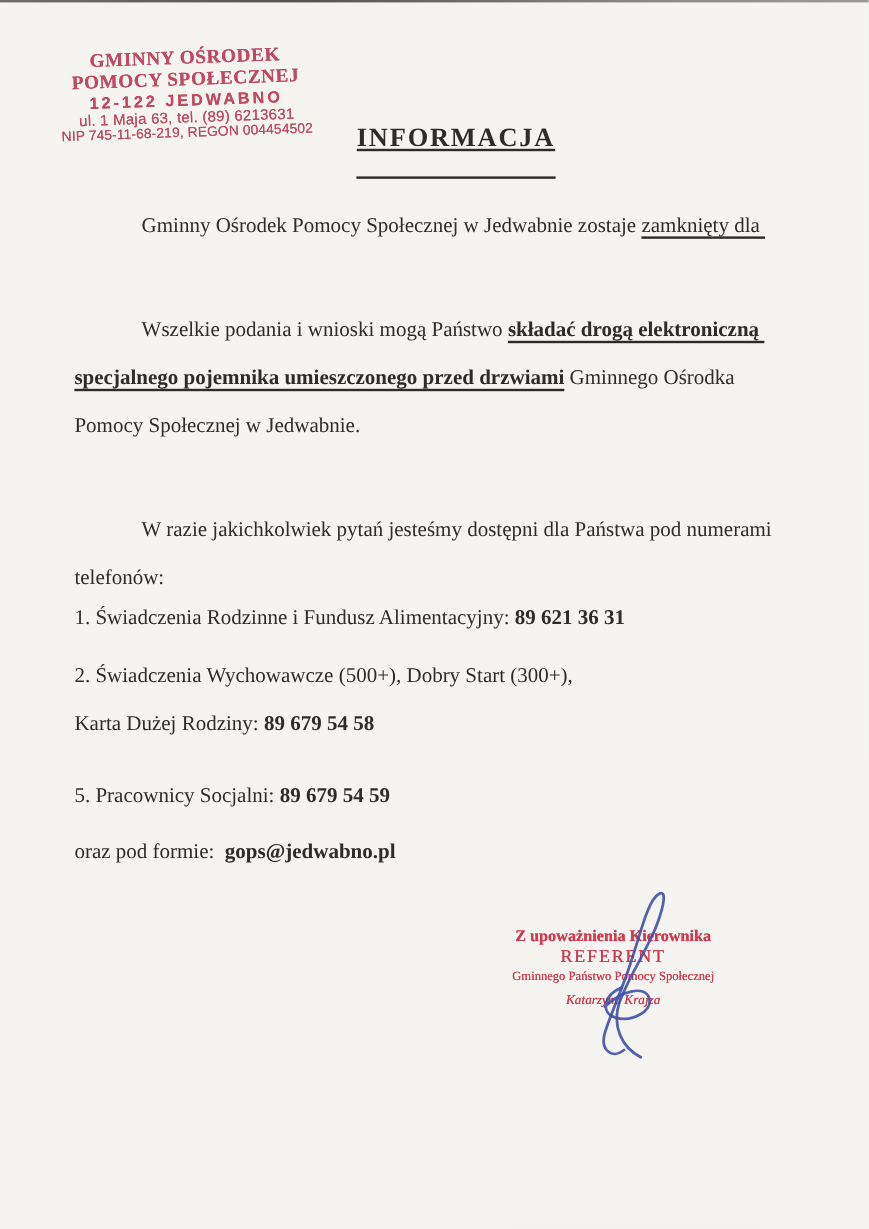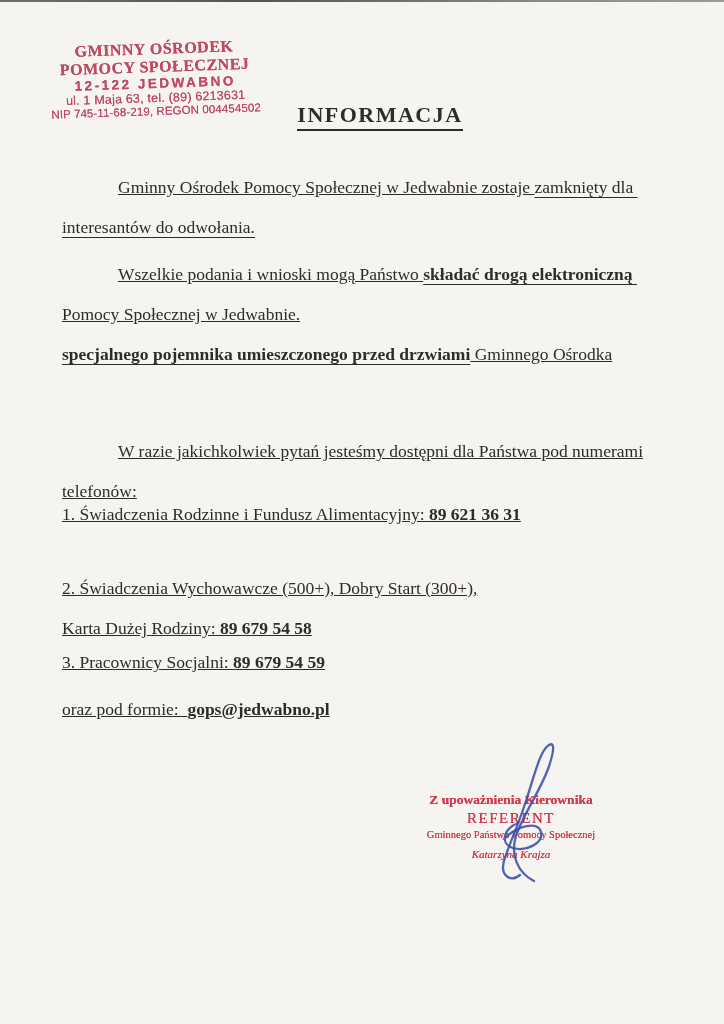--- a/index.html
+++ b/index.html
@@ -9,33 +9,33 @@
 
   
   .stamp{position:absolute;left:48px;top:40px;width:214px;text-align:center;color:var(--stamp-red,#bf4a61);transform:rotate(-2deg);line-height:1.12;text-shadow:0 0 .5px var(--stamp-red,#bf4a61);}
   .stamp .l1,.stamp .l2{font-weight:bold;font-size:16px;letter-spacing:.5px;}
   .stamp .l3{font-family:"Liberation Sans",sans-serif;font-weight:600;font-size:13.5px;letter-spacing:2.5px;}
   .stamp .l4{font-family:"Liberation Sans",sans-serif;font-size:12.5px;letter-spacing:.2px;}
   .stamp .l5{font-family:"Liberation Sans",sans-serif;font-size:11.5px;letter-spacing:.1px;}
 
   
   .title{position:absolute;top:96px;left:0;width:724px;text-align:center;transform:translateX(18px);line-height:38px;}
-  .title span{font-size:22px;font-weight:bold;letter-spacing:1.5px;border-bottom:2.5px solid var(--ink,#2e2c2a);padding-bottom:2px;}
+  .title span{font-size:22px;font-weight:bold;letter-spacing:1.5px;border-bottom:2.5px solid var(--ink,#2e2c2a);padding-bottom:20px;text-decoration:underline;}
 
   
   .para{position:absolute;left:62px;width:610px;font-size:17.5px;}
   .line{line-height:40px;white-space:pre;}
-  .para span{white-space:pre;text-decoration:underline;}
+  .para span{white-space:pre;}
   .b{font-weight:bold;}
   .u{text-decoration:underline;text-decoration-thickness:1.5px;text-underline-offset:4px;}
   .indent .line:first-child{text-indent:56px;}
-  .p1{top:167px}.p2{top:254px}.p3{top:431px}.p4{top:494px}.p5{top:568px}.p6{top:642px}.p7{top:689px}
+  .p1{top:167px}.p2{top:254px}.p3{top:421px}.p4{top:494px}.p5{top:542px}.p6{top:642px}.p7{top:689px}
 
   
-  .sig{position:absolute;left:416px;top:772px;width:190px;text-align:center;color:var(--sig-red,#d2394d);line-height:1.25;text-shadow:0 0 .5px var(--sig-red,#d2394d);margin-top:20px;}
+  .sig{position:absolute;left:416px;top:772px;width:190px;text-align:center;color:var(--sig-red,#d2394d);line-height:1.25;text-shadow:0 0 .5px var(--sig-red,#d2394d);}
   .sig .s1{font-weight:bold;font-size:13.5px;}
   .sig .s2{font-size:15px;letter-spacing:1.5px;}
   .sig .s3{font-size:10.5px;}
   .sig .s4{font-size:11px;font-style:italic;margin-top:7px;}
 
   
   .ink{position:absolute;left:468px;top:733px;width:115px;height:155px;pointer-events:none;}
   .ink path{fill:none;stroke:var(--ink-blue,#3b4da6);stroke-width:2.3;stroke-linecap:round;opacity:.88;}
 </style>
 </head>
@@ -51,40 +51,39 @@
     <div class="l4">ul. 1 Maja 63, tel. (89) 6213631</div>
     <div class="l5">NIP 745-11-68-219, REGON 004454502</div>
   </div>
 
   <div class="title">
     <span>INFORMACJA</span>
   </div>
 
   <div class="para indent p1">
       <div class="line"><span>Gminny Ośrodek Pomocy Społecznej w Jedwabnie zostaje </span><span class="u">zamknięty dla </span></div>
-      <div class="line"><span class="u">interesantów do odwołania.</span></div>
     </div>
   <div class="para indent p2">
       <div class="line"><span>Wszelkie podania i wnioski mogą Państwo </span><span class="b u">składać drogą elektroniczną </span></div>
+      <div class="line"><span class="b u">specjalnego pojemnika umieszczonego przed drzwiami</span><span> Gminnego Ośrodka</span></div>
       <div class="line"><span>Pomocy Społecznej w Jedwabnie.</span></div>
-      <div class="line"><span class="b u">specjalnego pojemnika umieszczonego przed drzwiami</span><span> Gminnego Ośrodka</span></div>
     </div>
   <div class="para indent p3">
       <div class="line"><span>W razie jakichkolwiek pytań jesteśmy dostępni dla Państwa pod numerami</span></div>
       <div class="line"><span>telefonów:</span></div>
     </div>
   <div class="para p4">
       <div class="line"><span>1. Świadczenia Rodzinne i Fundusz Alimentacyjny: </span><span class="b">89 621 36 31</span></div>
     </div>
   <div class="para p5">
       <div class="line"><span>2. Świadczenia Wychowawcze (500+), Dobry Start (300+),</span></div>
       <div class="line"><span>Karta Dużej Rodziny: </span><span class="b">89 679 54 58</span></div>
     </div>
   <div class="para p6">
-      <div class="line"><span>3. Pracownicy Socjalni: </span><span class="b">89 679 54 59</span></div>
+      <div class="line"><span>5. Pracownicy Socjalni: </span><span class="b">89 679 54 59</span></div>
     </div>
   <div class="para p7">
       <div class="line"><span>oraz pod formie:  </span><span class="b">gops@jedwabno.pl</span></div>
     </div>
 
   <div class="sig">
     <div class="s1">Z upoważnienia Kierownika</div>
     <div class="s2">REFERENT</div>
     <div class="s3">Gminnego Państwo Pomocy Społecznej</div>
     <div class="s4">Katarzyna Krajza</div>

